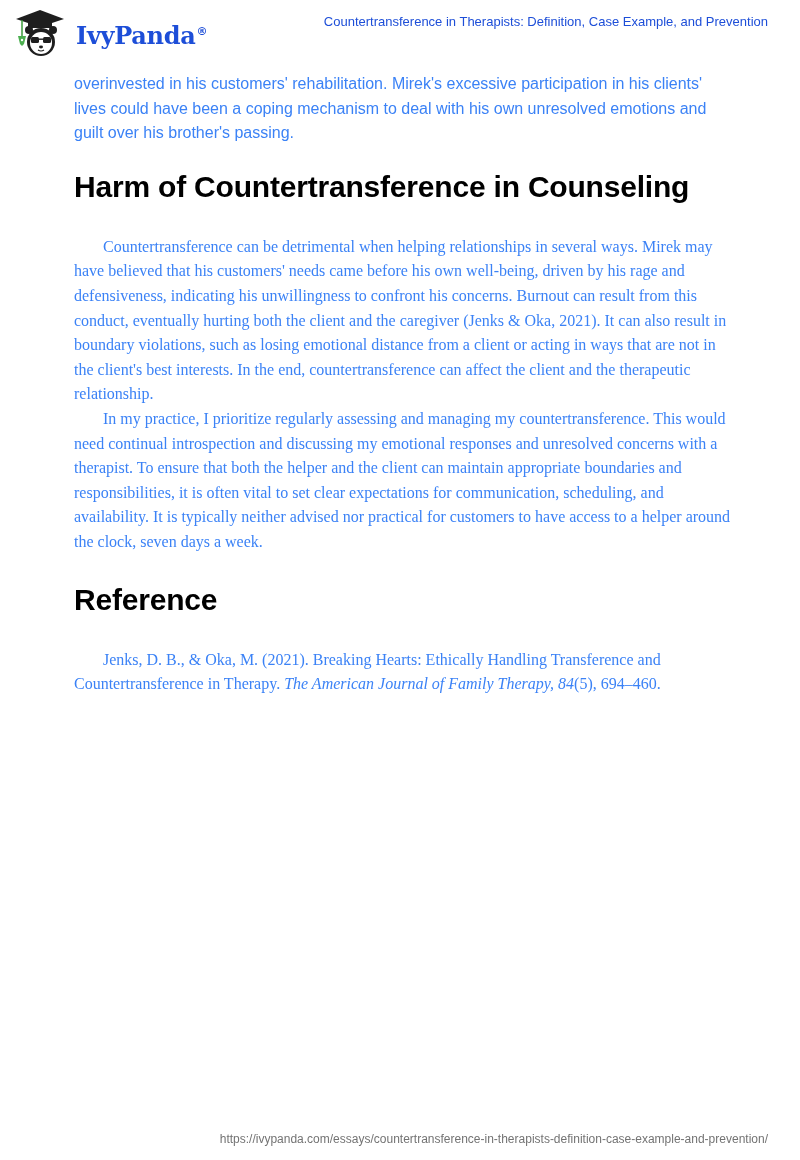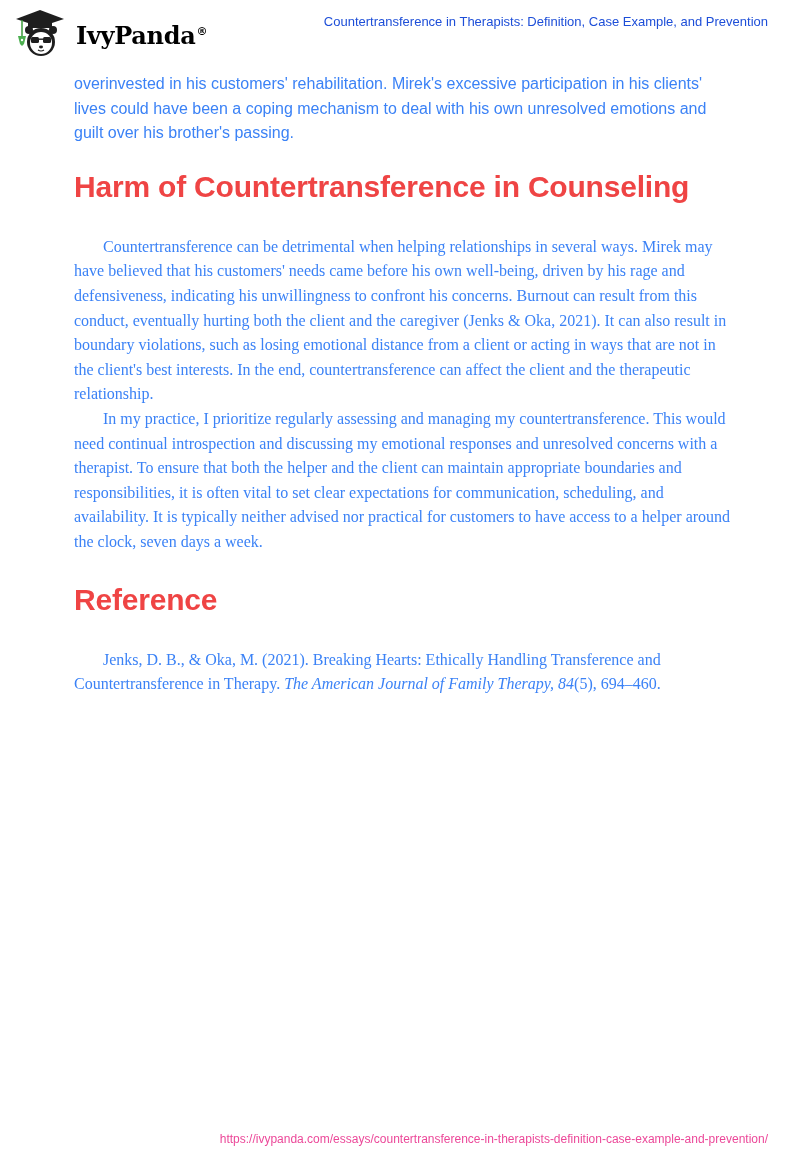--- a/index.html
+++ b/index.html
@@ -30,21 +30,21 @@
     }
     .logo-mark {
       width: 52px;
       height: 50px;
       position: relative;
     }
     .logo-text {
       font-family: "DejaVu Serif", "Liberation Serif", serif;
       font-weight: bold;
       font-size: 24px;
-      color: #000000;
+      color: #1d4ed8;
       margin-left: 10px;
       margin-top: 4px;
       letter-spacing: -0.3px;
     }
     .logo-reg {
       font-size: 11px;
       vertical-align: super;
       font-family: "DejaVu Sans", sans-serif;
       font-weight: bold;
       margin-left: 1px;
@@ -65,34 +65,34 @@
     .para {
       font-size: 16px;
       line-height: 24.6px;
       color: #3b82f6;
     }
     .para.indent { text-indent: 29px; font-family: Liberation Serif, serif; }
     .para.cont { margin-bottom: 0; }
     h2 {
       font-size: 30px;
       font-weight: bold;
-      color: #ef4444;
+      color: #000000;
       line-height: 36px;
       letter-spacing: -0.2px;
     }
     .h-harm { margin-top: 23px; margin-bottom: 30px; }
     .h-reflection { margin-top: 27px; margin-bottom: 29px; }
     .h-reference { margin-top: 27px; margin-bottom: 30px; }
     em { font-style: italic; }
     .footer-url {
       position: absolute;
       right: 32px;
       top: 1132px;
       font-size: 12px;
-      color: #ec4899;
+      color: #737373;
     }
   </style>
 </head>
 <body>
 
 <div class="header">
   <div class="logo">
     <div class="logo-mark">
       <svg width="52" height="50" viewBox="0 0 52 50">
 

